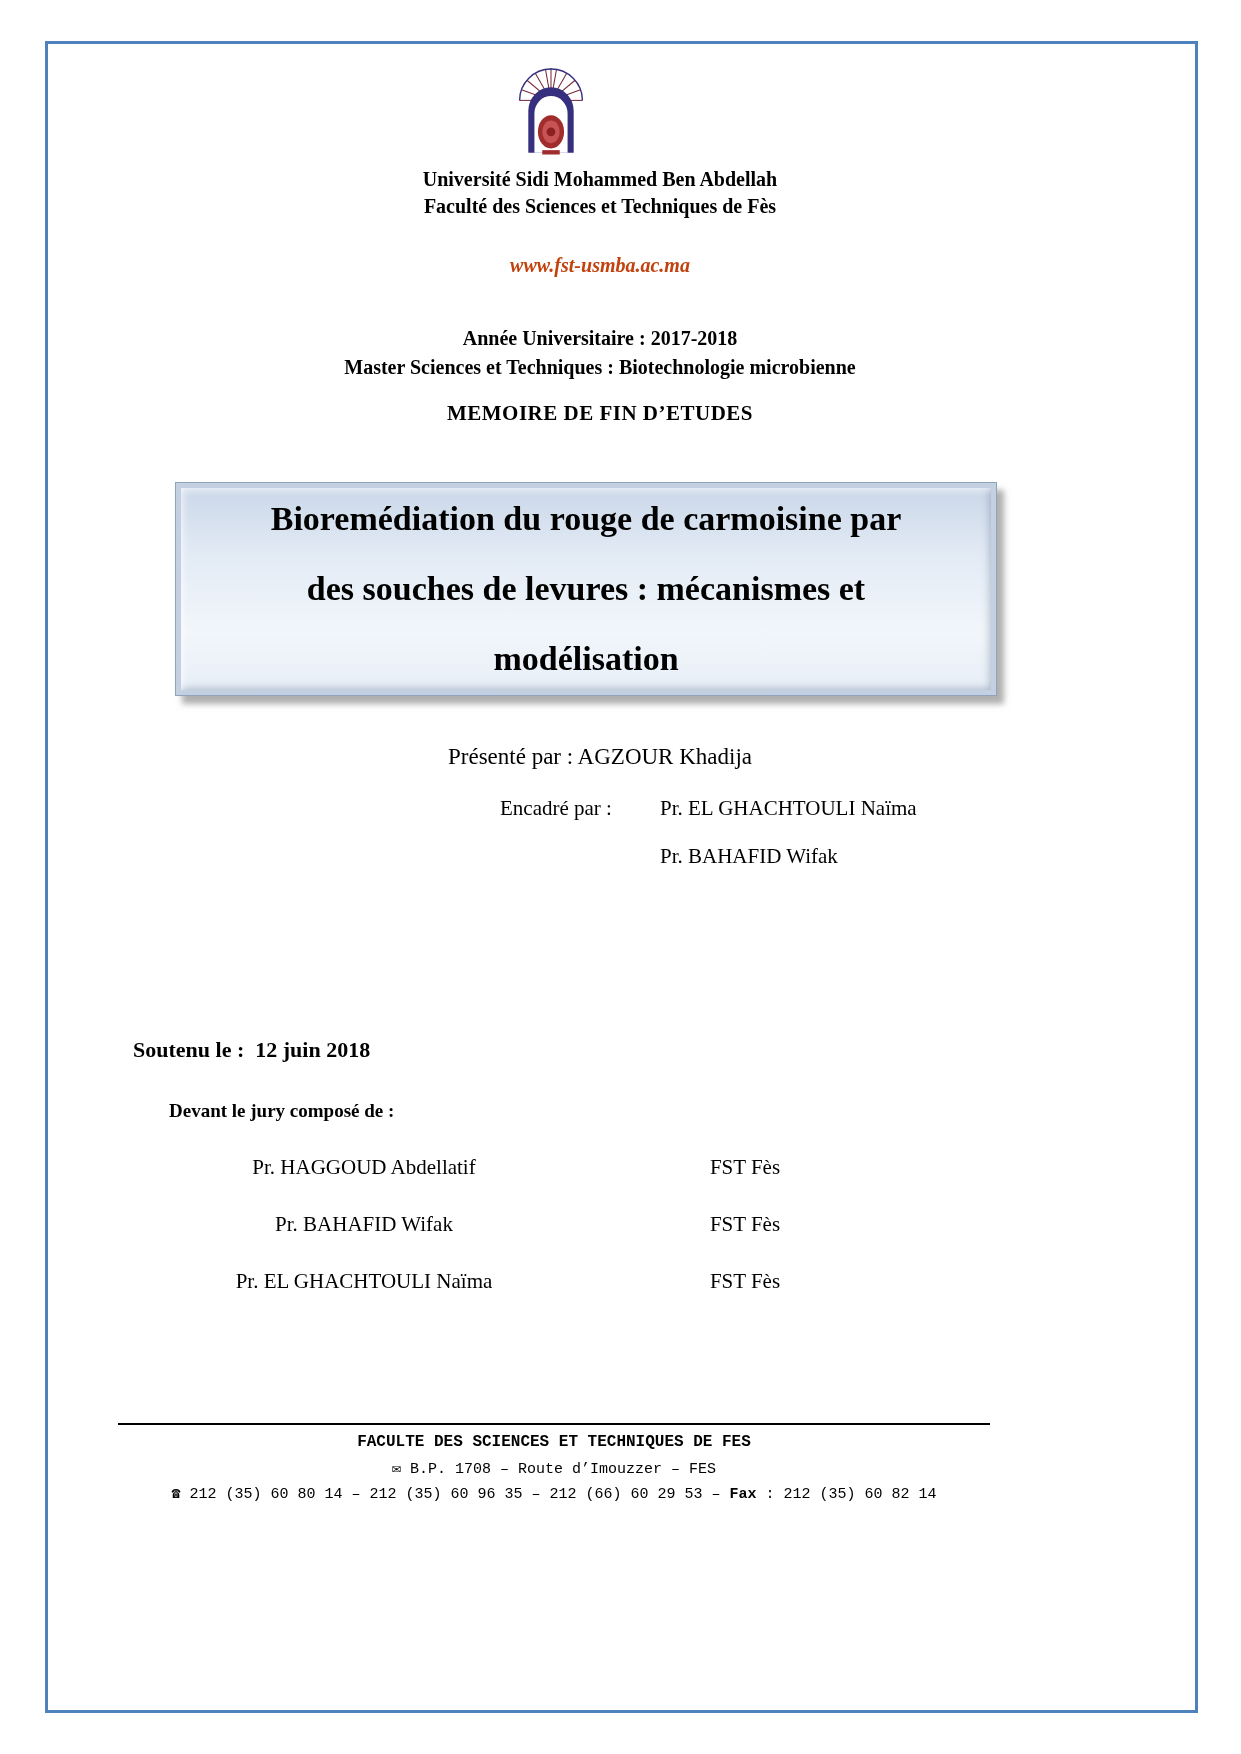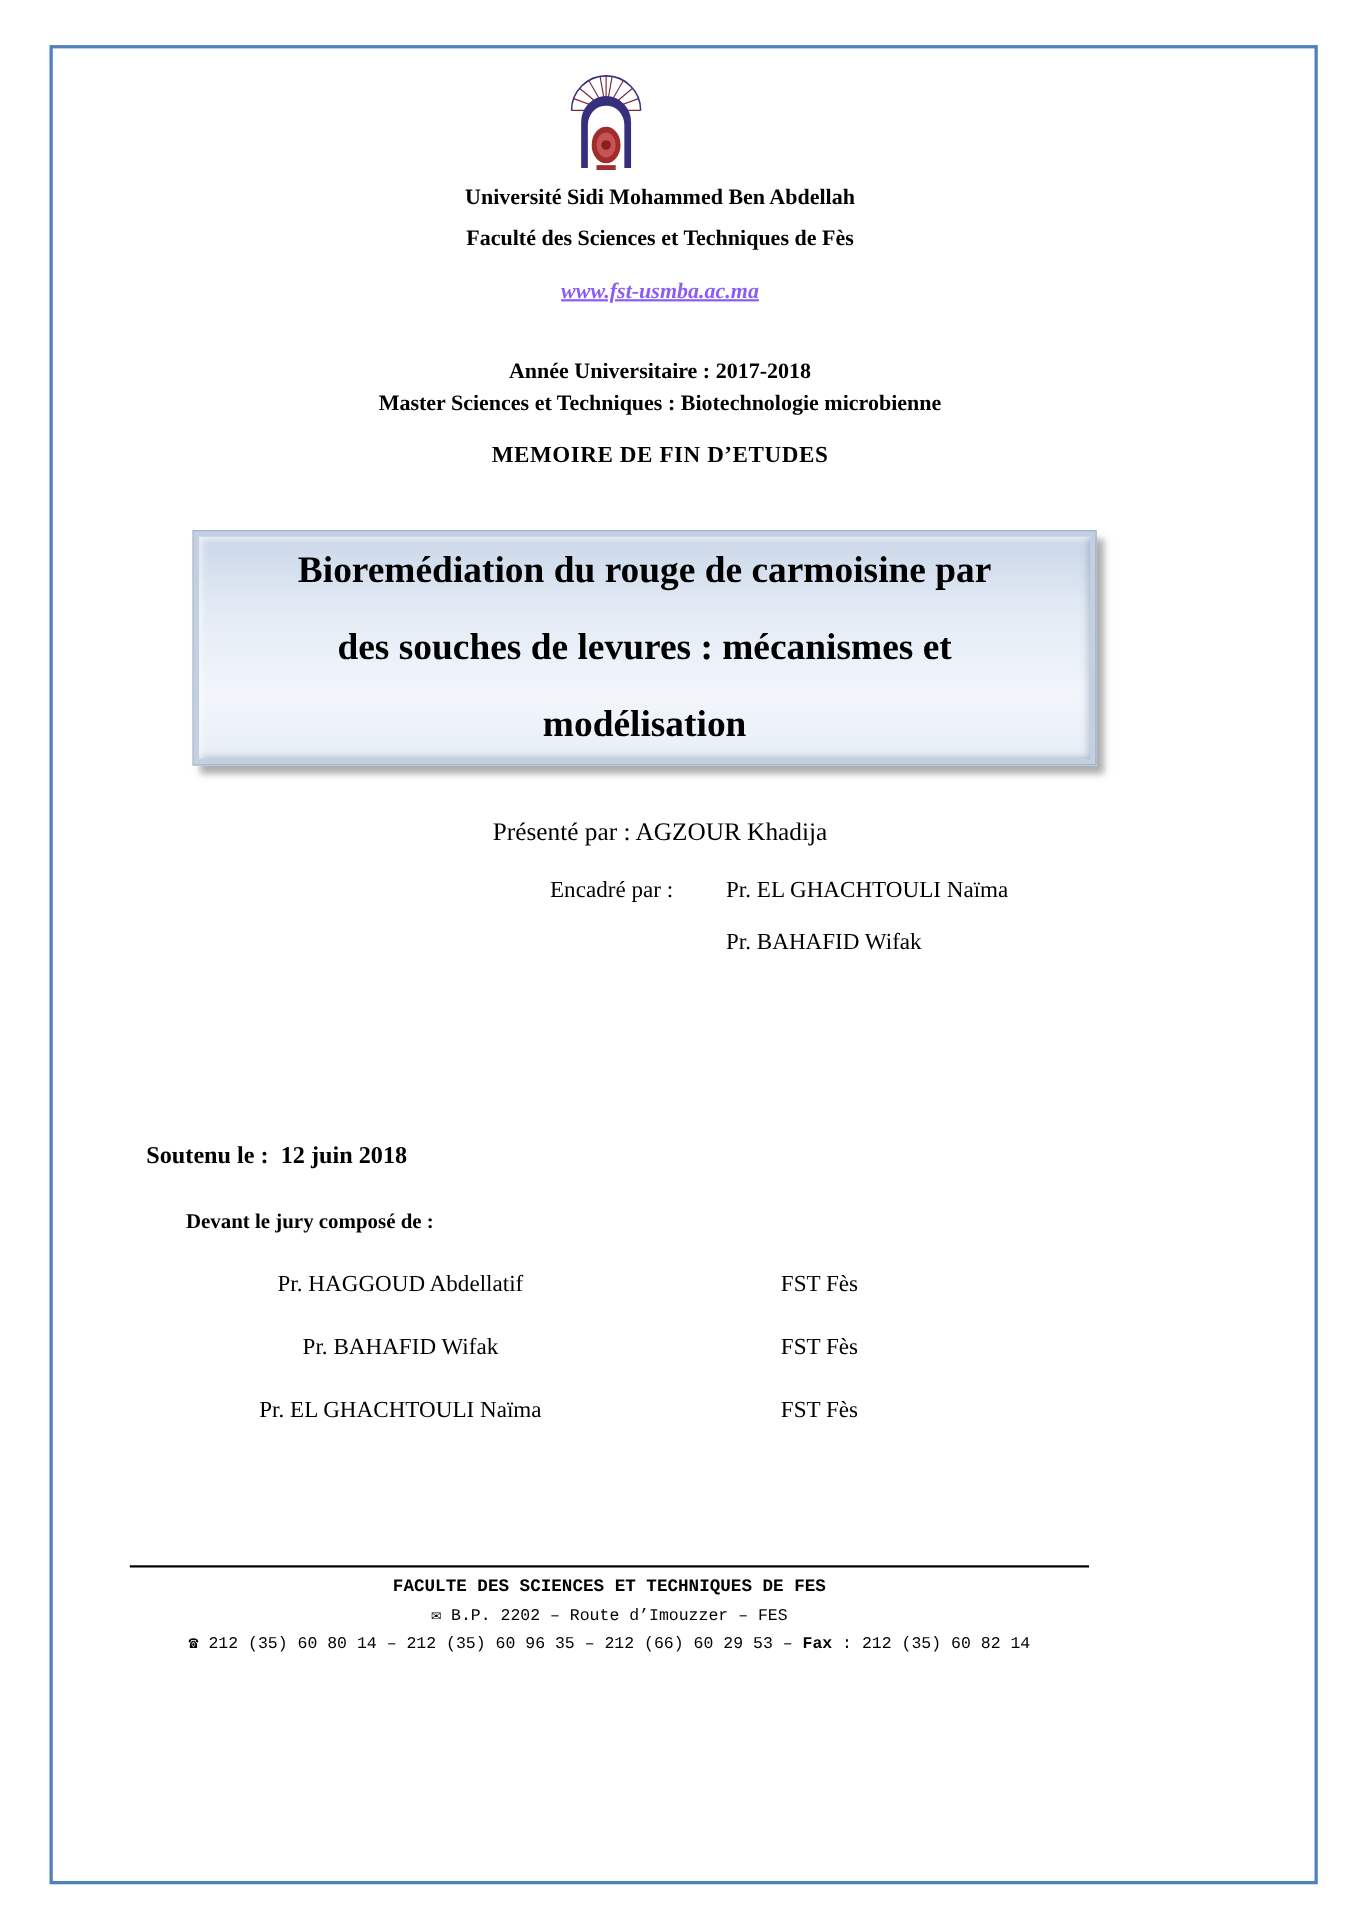--- a/index.html
+++ b/index.html
@@ -21,25 +21,25 @@
   }
   .abs { position: absolute; }
   .centerband { left: 50px; width: 1100px; text-align: center; }
   .bold { font-weight: bold; }
   .pre { white-space: pre-wrap; }
 
   .logo-wrap { left: 503px; top: 62px; width: 96px; height: 96px; }
   .logo-wrap svg { width: 100%; height: 100%; display: block; }
 
   .h-university { top: 168px; font-size: 20px; font-weight: bold; }
-  .h-faculty    { top: 206px; font-size: 20px; font-weight: bold; }
+  .h-faculty    { top: 195px; font-size: 20px; font-weight: bold; }
   .h-website    { top: 254px; font-size: 20px; }
   .h-website a, .h-website span.link {
-    color: #8b5cf6; font-weight: bold; font-style: italic;
-    text-decoration: underline; cursor: pointer;
+    color: #c2410c; font-weight: bold; font-style: italic;
+    cursor: pointer;
   }
   .h-year    { top: 327px; font-size: 20px; font-weight: bold; }
   .h-program { top: 356px; font-size: 20px; font-weight: bold; }
   .h-memoire { top: 401px; font-size: 21px; font-weight: bold; letter-spacing: 0.5px; }
 
   .title-box {
     left: 175px; top: 482px; width: 822px;
     padding: 1px 24px;
     text-align: center;
     background: linear-gradient(180deg, #c9d6e8 0%, #e3ebf5 35%, #f2f6fb 70%, #e7eef7 100%);
@@ -144,18 +144,18 @@
 </div>
 <div class="abs jury-row jr2">
   <span class="jname">Pr. EL GHACHTOULI Naïma</span>
   <span class="jaff">FST Fès</span>
 </div>
 
 <div class="abs footer-rule"></div>
 <div class="abs footer-band f-institution">FACULTE DES SCIENCES ET TECHNIQUES DE FES</div>
 <div class="abs footer-band f-address">
   <span class="f-icon">✉</span>
-  <span>B.P. 2202 – Route d’Imouzzer – FES</span>
+  <span>B.P. 1708 – Route d’Imouzzer – FES</span>
 </div>
 <div class="abs footer-band f-phones">
   <span class="f-icon">☎</span>
   <span>212 (35) 60 80 14 – 212 (35) 60 96 35 – 212 (66) 60 29 53 – </span><span class="bold">Fax</span><span> : 212 (35) 60 82 14</span>
 </div>
 
 </body></html>

